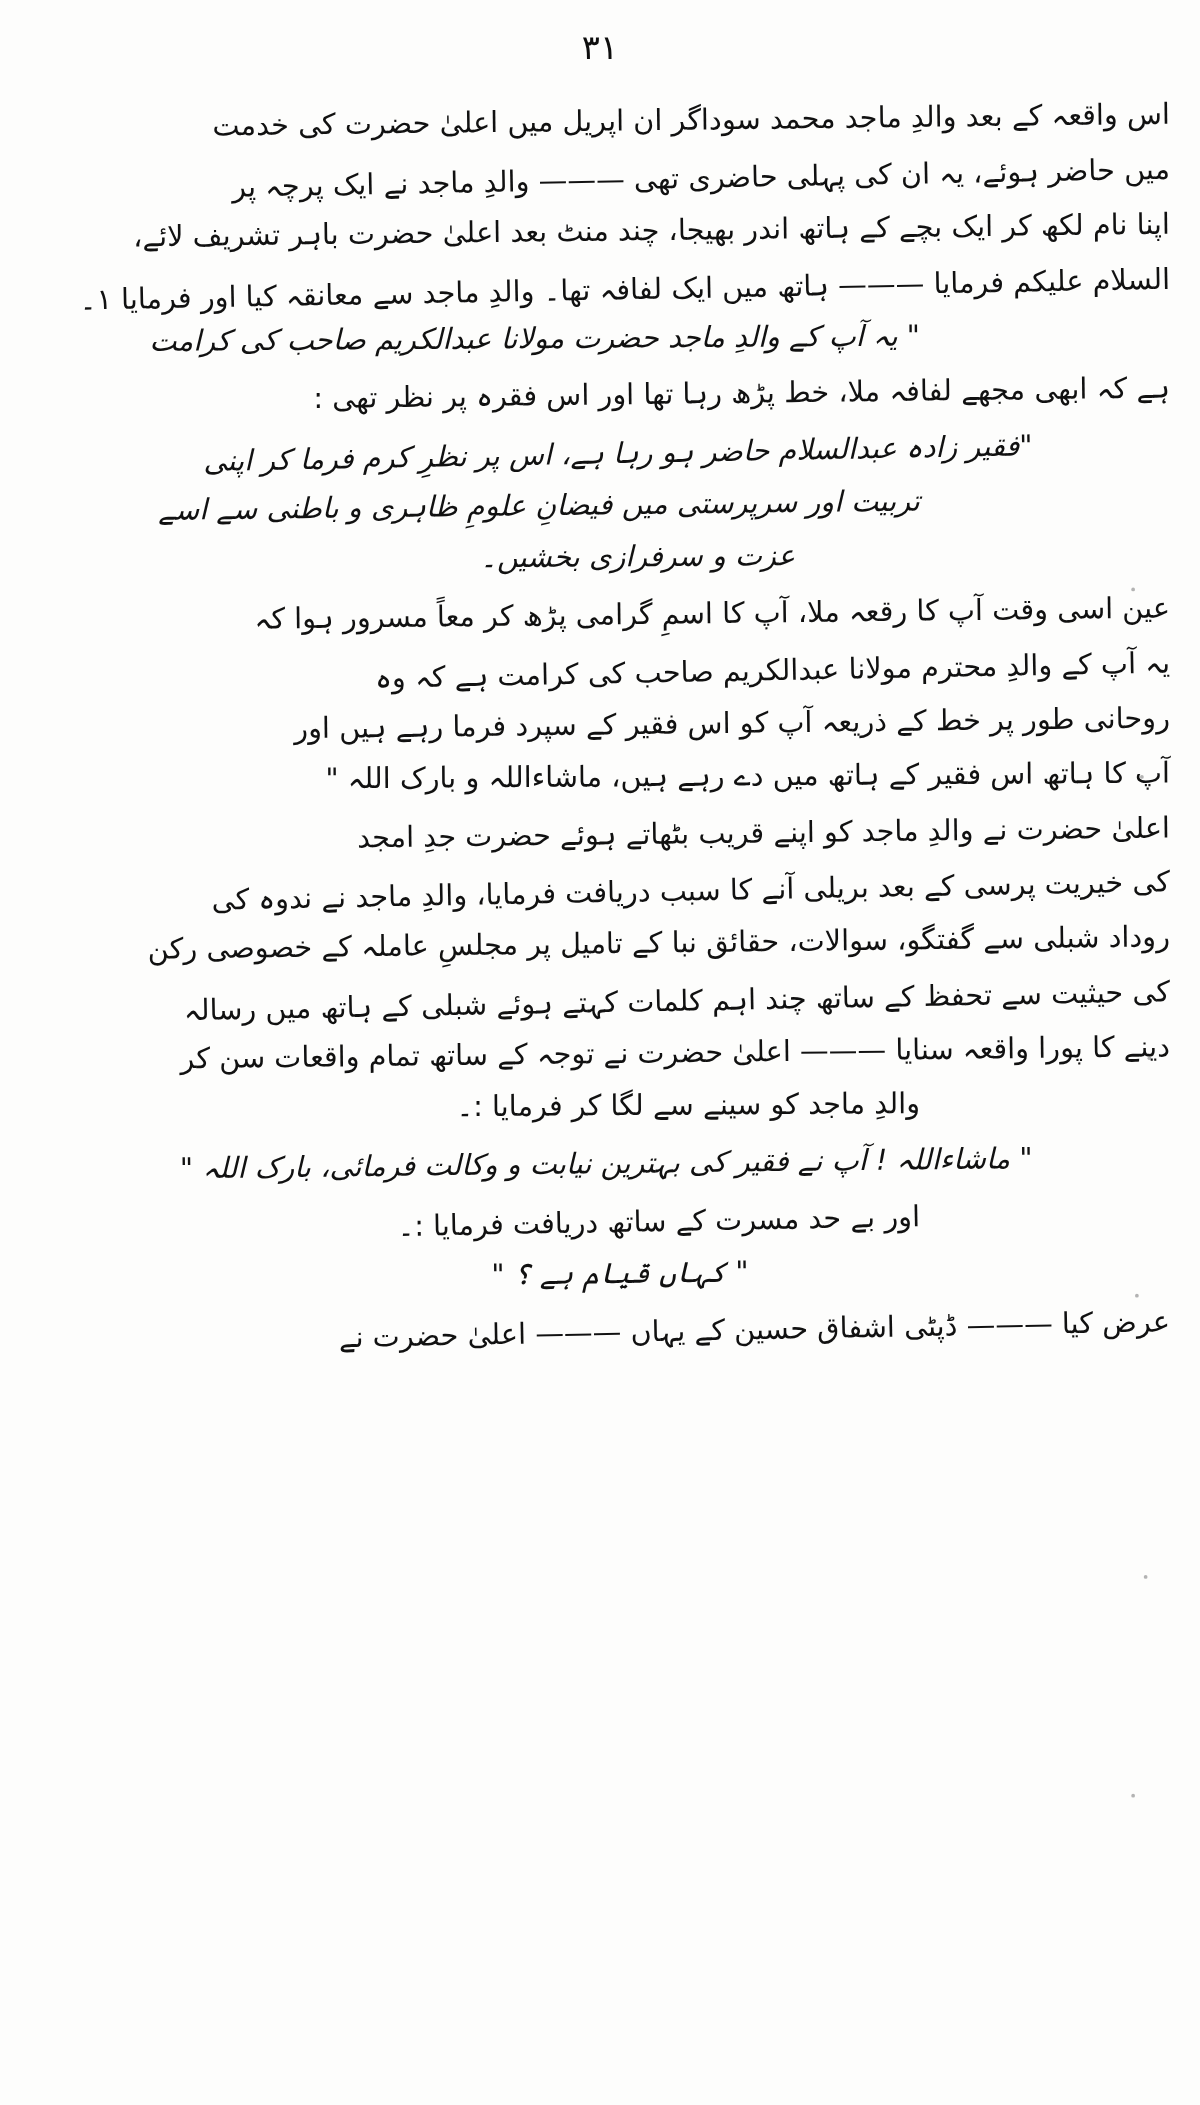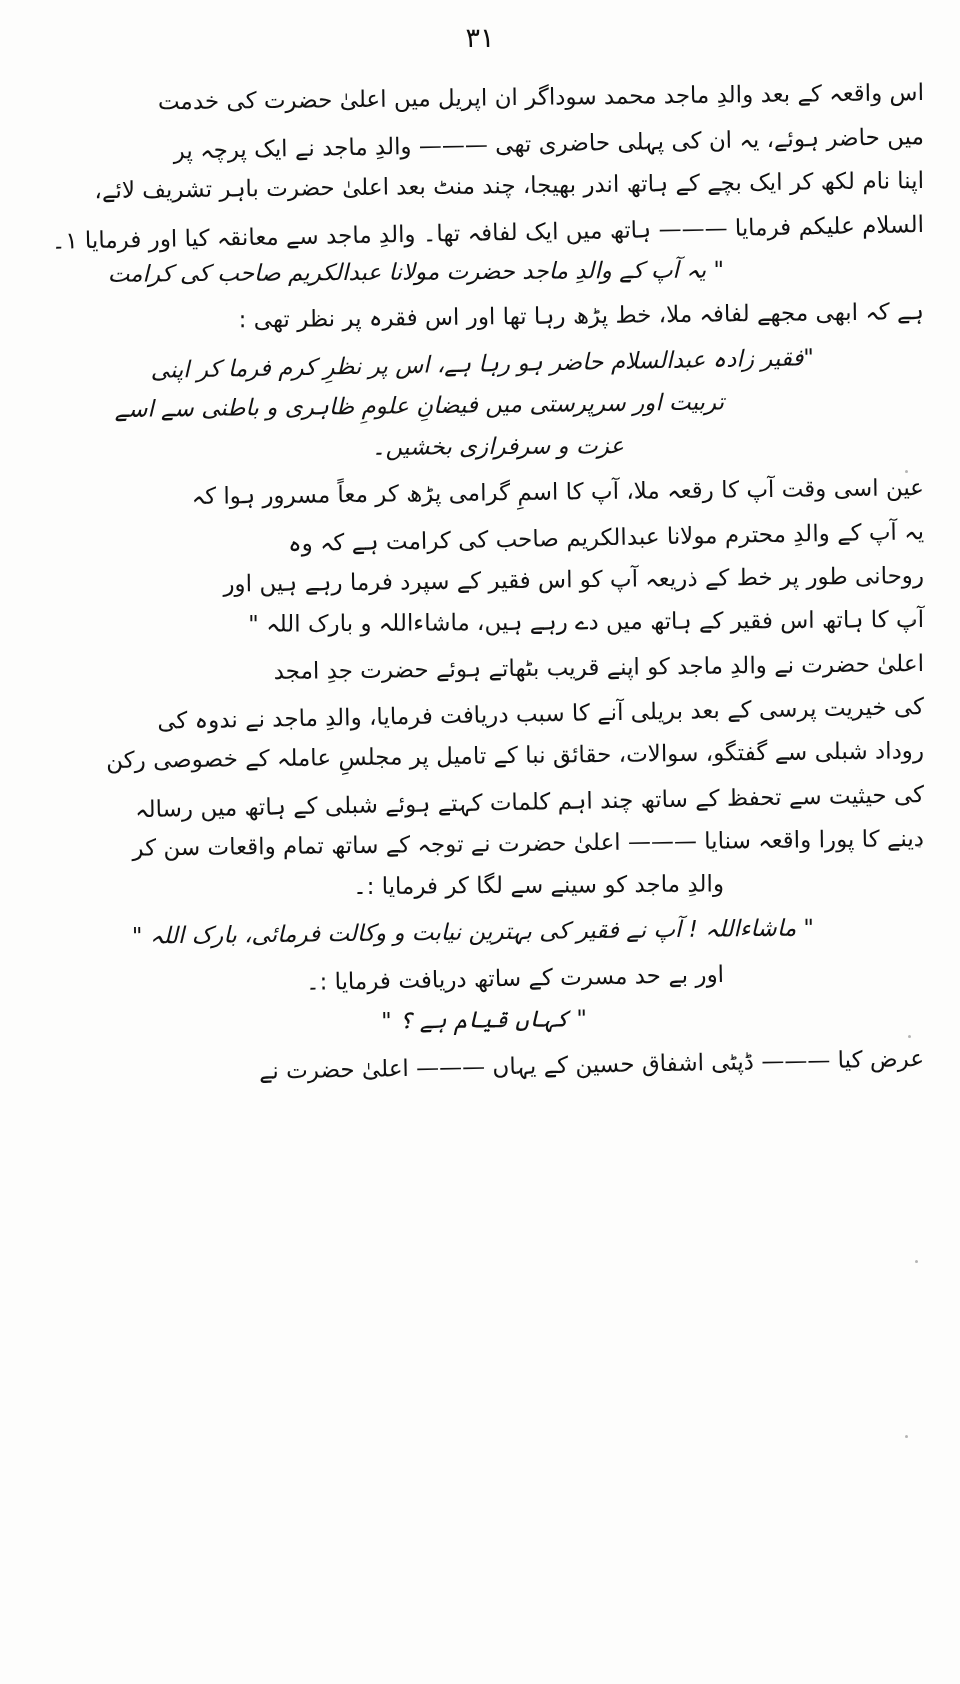--- a/index.html
+++ b/index.html
@@ -27,21 +27,21 @@
     font-family: Liberation Serif, serif;
     font-size: 27px;
     color: #0d0d0d;
     letter-spacing: 1px;
   }
 
   
   .body-text {
     position: absolute;
     top: 78px;
-    left: 44px;
+    left: 56px;
     width: 880px;
     direction: rtl;
     text-align: right;
   }
 
   .line {
     position: relative;
     direction: rtl;
     unicode-bidi: embed;
     font-family: "DejaVu Sans", sans-serif;

